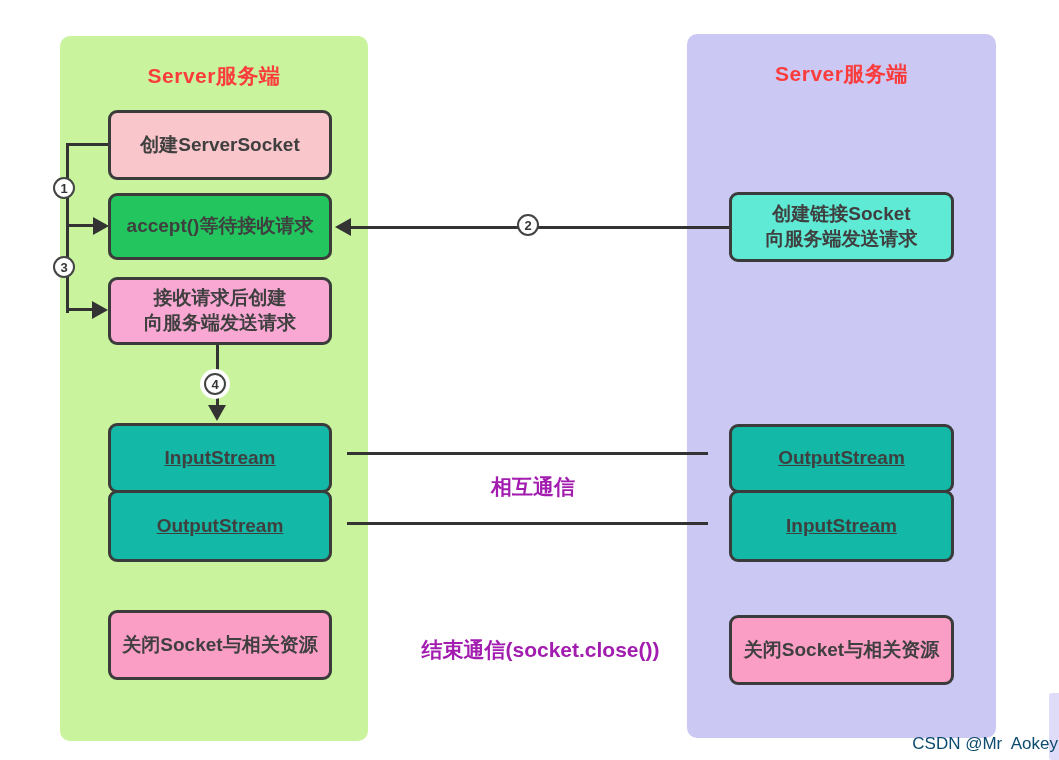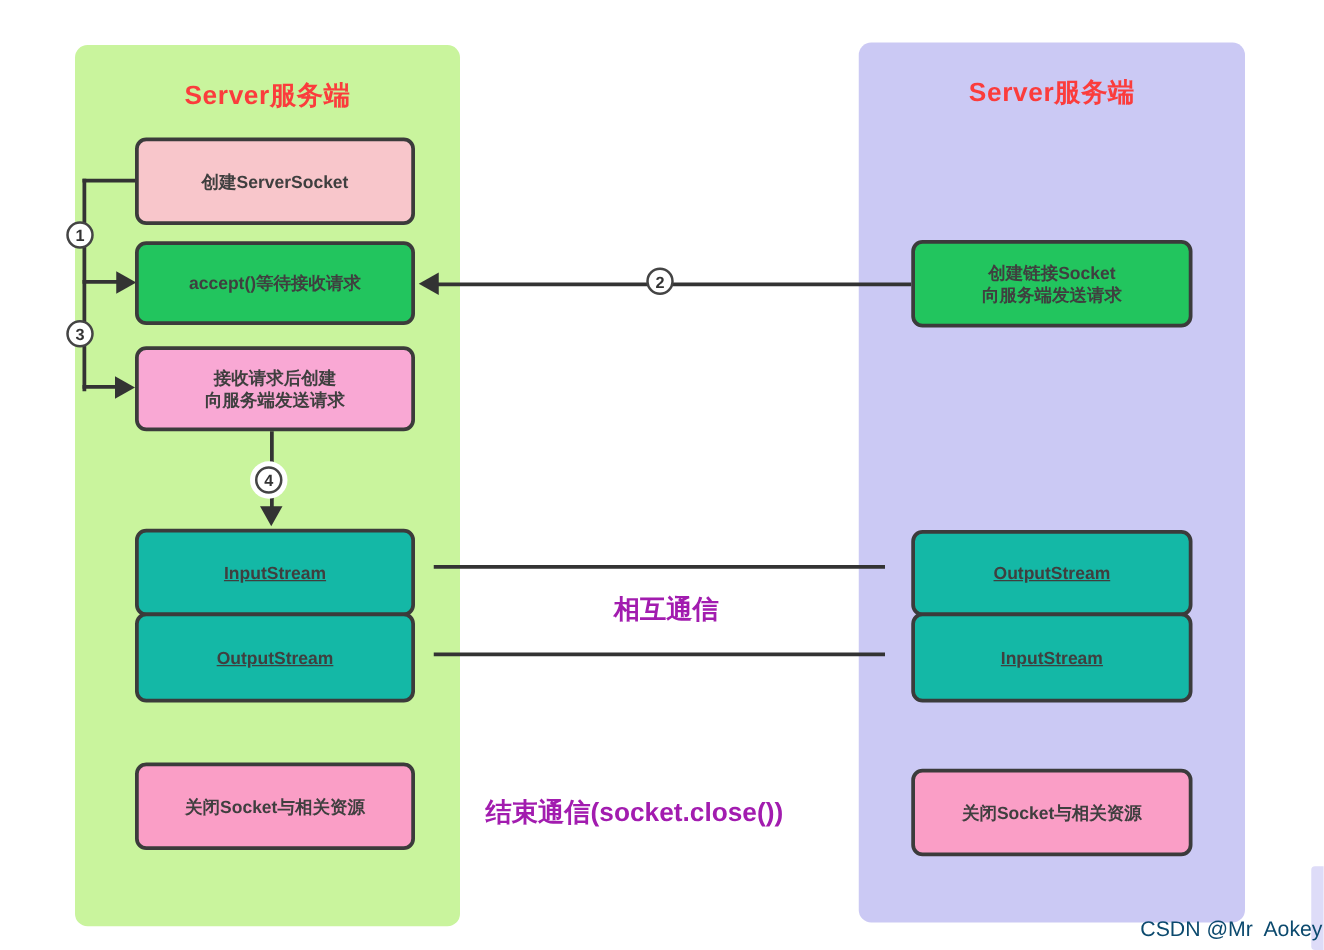--- a/index.html
+++ b/index.html
@@ -10,28 +10,28 @@
   
   .panel { position:absolute; border-radius:10px; }
   .panel-server { left:60px; top:36px; width:308px; height:705px; background:#c9f49d; }
   .panel-client { left:687px; top:34px; width:309px; height:704px; background:#cbc9f4; }
   .panel-title { padding-top:26px; text-align:center; font-size:21px; font-weight:bold;
                  color:#fb3c3c; letter-spacing:0.5px; }
 
   
   .node { position:absolute; border:3px solid #3b3b3b; border-radius:9px;
           display:flex; flex-direction:column; align-items:center; justify-content:center;
-          font-size:14px; font-weight:bold; color:#3f3f3f; text-align:center;
+          font-size:19px; font-weight:bold; color:#3f3f3f; text-align:center;
           line-height:1.3; z-index:3; }
   .srv { left:108px; width:224px; }
   .cli { left:729px; width:225px; }
   .bg-pink    { background:#f8c6cb; }
   .bg-orange  { background:#22c55e; }
   .bg-yellow  { background:#f9a8d4; }
-  .bg-green   { background:#22c55e; }
+  .bg-green   { background:#5eead4; }
   .bg-blue    { background:#14b8a6;text-decoration:underline; }
   .bg-hotpink { background:#fa9ec6; }
 
   #srv-create { top:110px; height:70px; }
   #srv-accept { top:193px; height:67px; }
   #srv-link   { top:277px; height:68px; }
   #srv-in     { top:423px; height:70px; }
   #srv-out    { top:490px; height:72px; }
   #srv-close  { top:610px; height:70px; }
 
@@ -69,21 +69,21 @@
           border-radius:50%; background:#fff; color:#333; font-size:13px; font-weight:bold;
           display:flex; align-items:center; justify-content:center; z-index:4; }
   #step-1 { left:53px;  top:177px; }
   #step-2 { left:517px; top:214px; }
   #step-3 { left:53px;  top:256px; }
   #step-4 { left:204px; top:373px; box-shadow:0 0 0 4px #fff; }
 
   
   .red-label { position:absolute; color:#a21caf; font-weight:bold; text-align:center; z-index:3; }
   #lbl-comm { left:428px; top:473px; width:210px; font-size:21px; }
-  #lbl-end  { left:355px; top:636px; width:305px; font-size:21px; }
+  #lbl-end  { left:388px; top:636px; width:305px; font-size:21px; }
 
   
   .watermark { position:absolute; left:870px; top:734px; width:188px; text-align:right;
                color:#0c4a6e; font-size:17px; white-space:pre; z-index:5; }
   .edge-strip { position:absolute; left:1049px; top:693px; width:10px; height:67px;
                 background:#dedcf8; border-radius:3px 0 0 3px; z-index:1; }
 </style>
 </head>
 <body>
 

